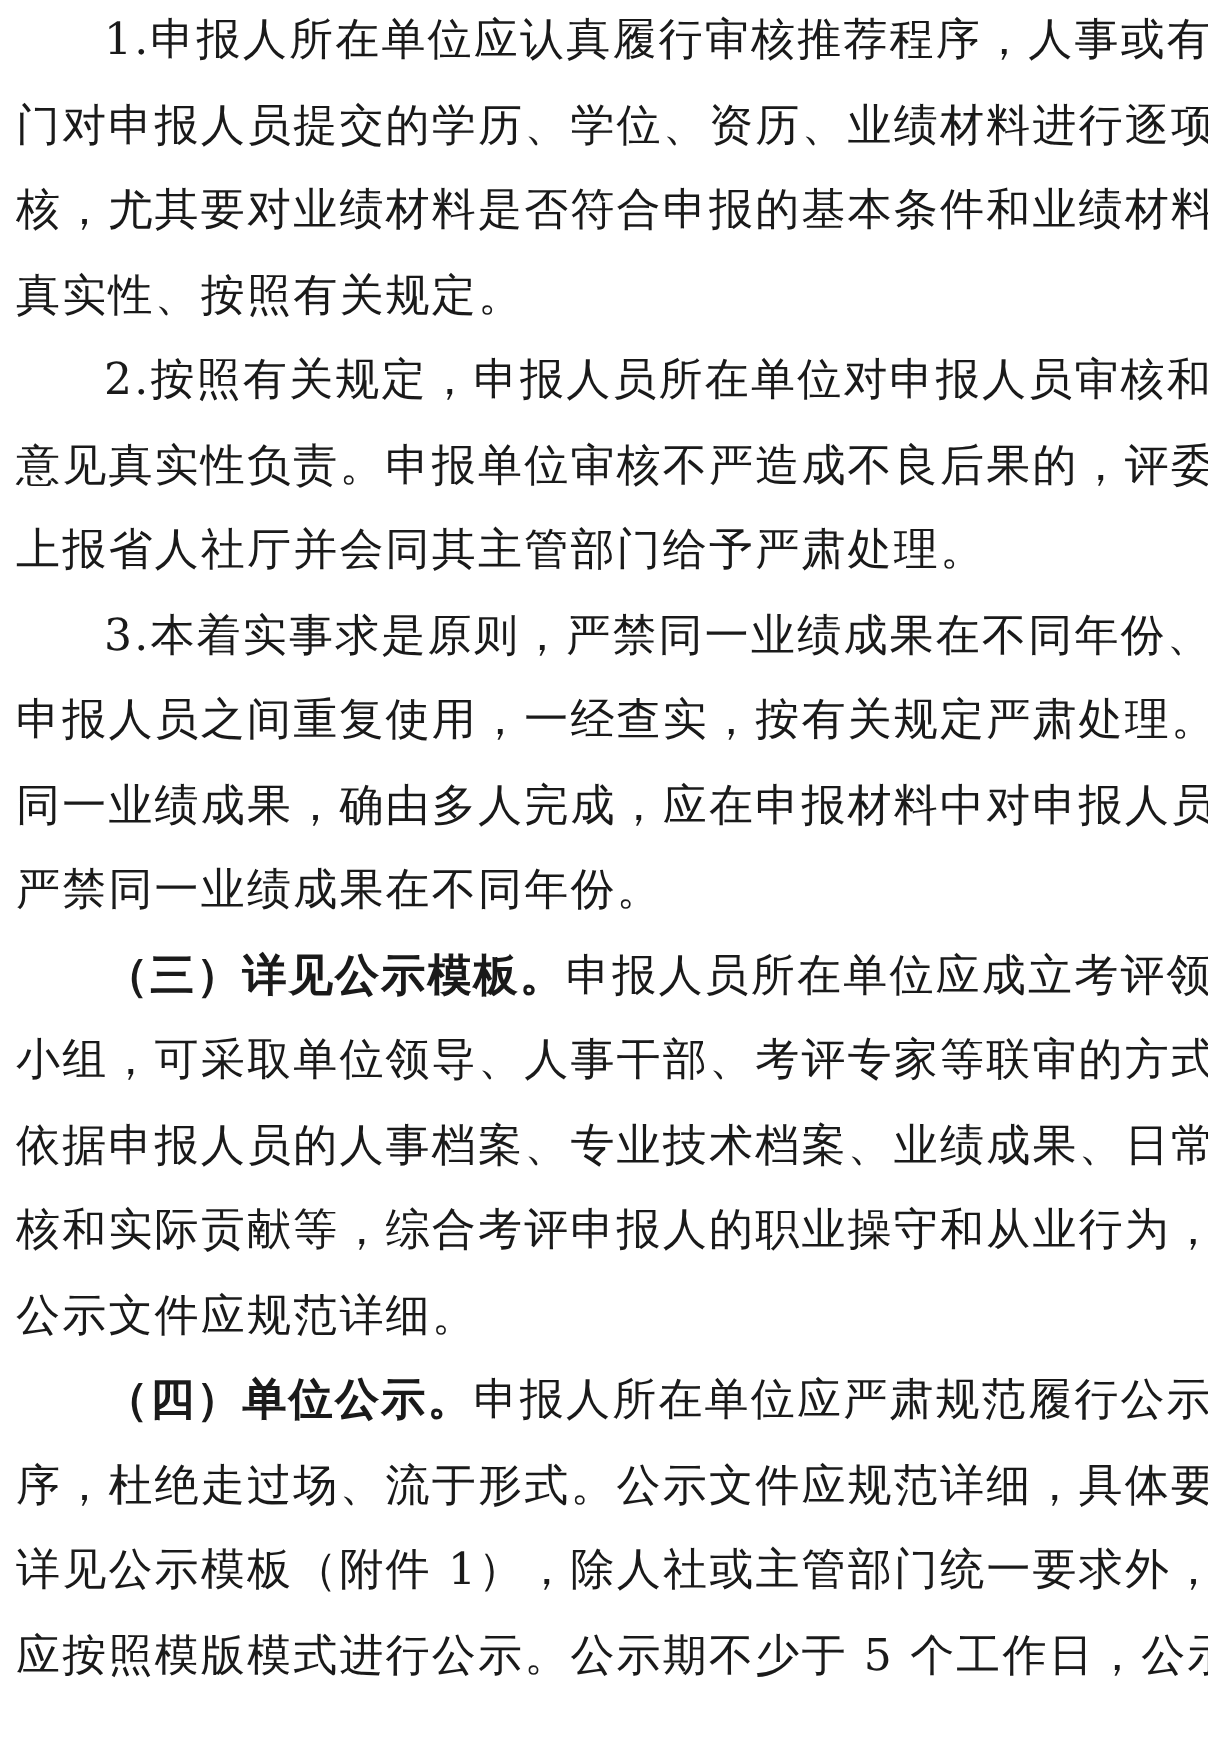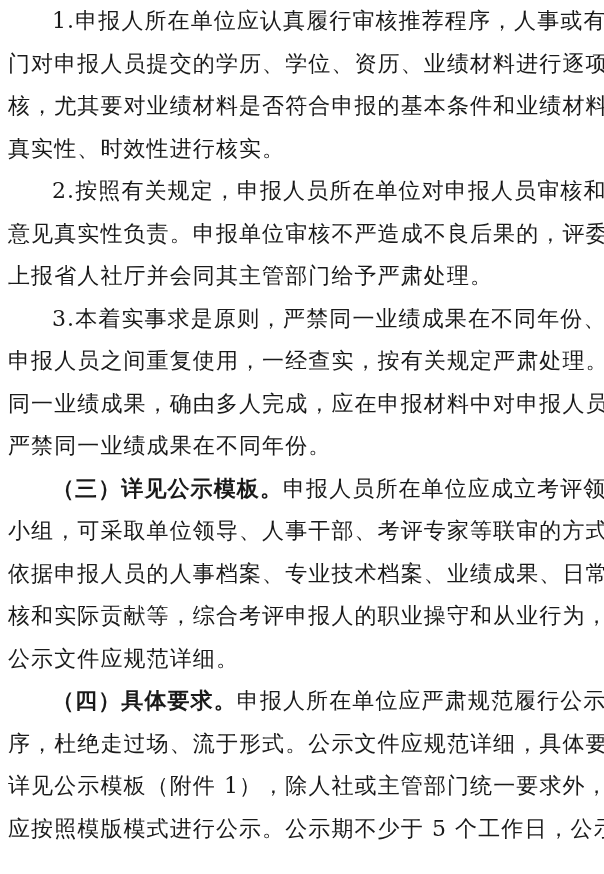--- a/index.html
+++ b/index.html
@@ -17,21 +17,21 @@
 </head>
 <body>
 
 <div class="page">
 
 
   <div>
     <span class="line" style="padding-left:44px;">1.申报人所在单位应认真履行审核推荐程序，人事或有关部</span>
     <span class="line">门对申报人员提交的学历、学位、资历、业绩材料进行逐项审</span>
     <span class="line">核，尤其要对业绩材料是否符合申报的基本条件和业绩材料的</span>
-    <span class="line">真实性、时效性进行核实。</span>
+    <span class="line">真实性、按照有关规定。</span>
   </div>
 
   <div>
     <span class="line" style="padding-left:44px;">2.按照有关规定，申报人员所在单位对申报人员审核和推荐</span>
     <span class="line">意见真实性负责。申报单位审核不严造成不良后果的，评委会</span>
     <span class="line">上报省人社厅并会同其主管部门给予严肃处理。</span>
   </div>
 
   <div>
     <span class="line" style="padding-left:44px;">3.本着实事求是原则，严禁同一业绩成果在不同年份、不同</span>
@@ -45,20 +45,20 @@
       <span class="b">（三）详见公示模板。</span><span>申报人员所在单位应成立考评领导</span>
     </span>
     <span class="line">小组，可采取单位领导、人事干部、考评专家等联审的方式，</span>
     <span class="line">依据申报人员的人事档案、专业技术档案、业绩成果、日常考</span>
     <span class="line">核和实际贡献等，综合考评申报人的职业操守和从业行为，择</span>
     <span class="line">公示文件应规范详细。</span>
   </div>
 
   <div>
     <span class="line" style="padding-left:44px;">
-      <span class="b">（四）具体要求。</span><span>申报人所在单位应严肃规范履行公示程</span>
+      <span class="b">（四）单位公示。</span><span>申报人所在单位应严肃规范履行公示程</span>
     </span>
     <span class="line">序，杜绝走过场、流于形式。公示文件应规范详细，具体要求</span>
     <span class="line">详见公示模板（附件 1），除人社或主管部门统一要求外，一般</span>
     <span class="line">应按照模版模式进行公示。公示期不少于 5 个工作日，公示文</span>
   </div>
 
 </div>
 
 </body></html>

